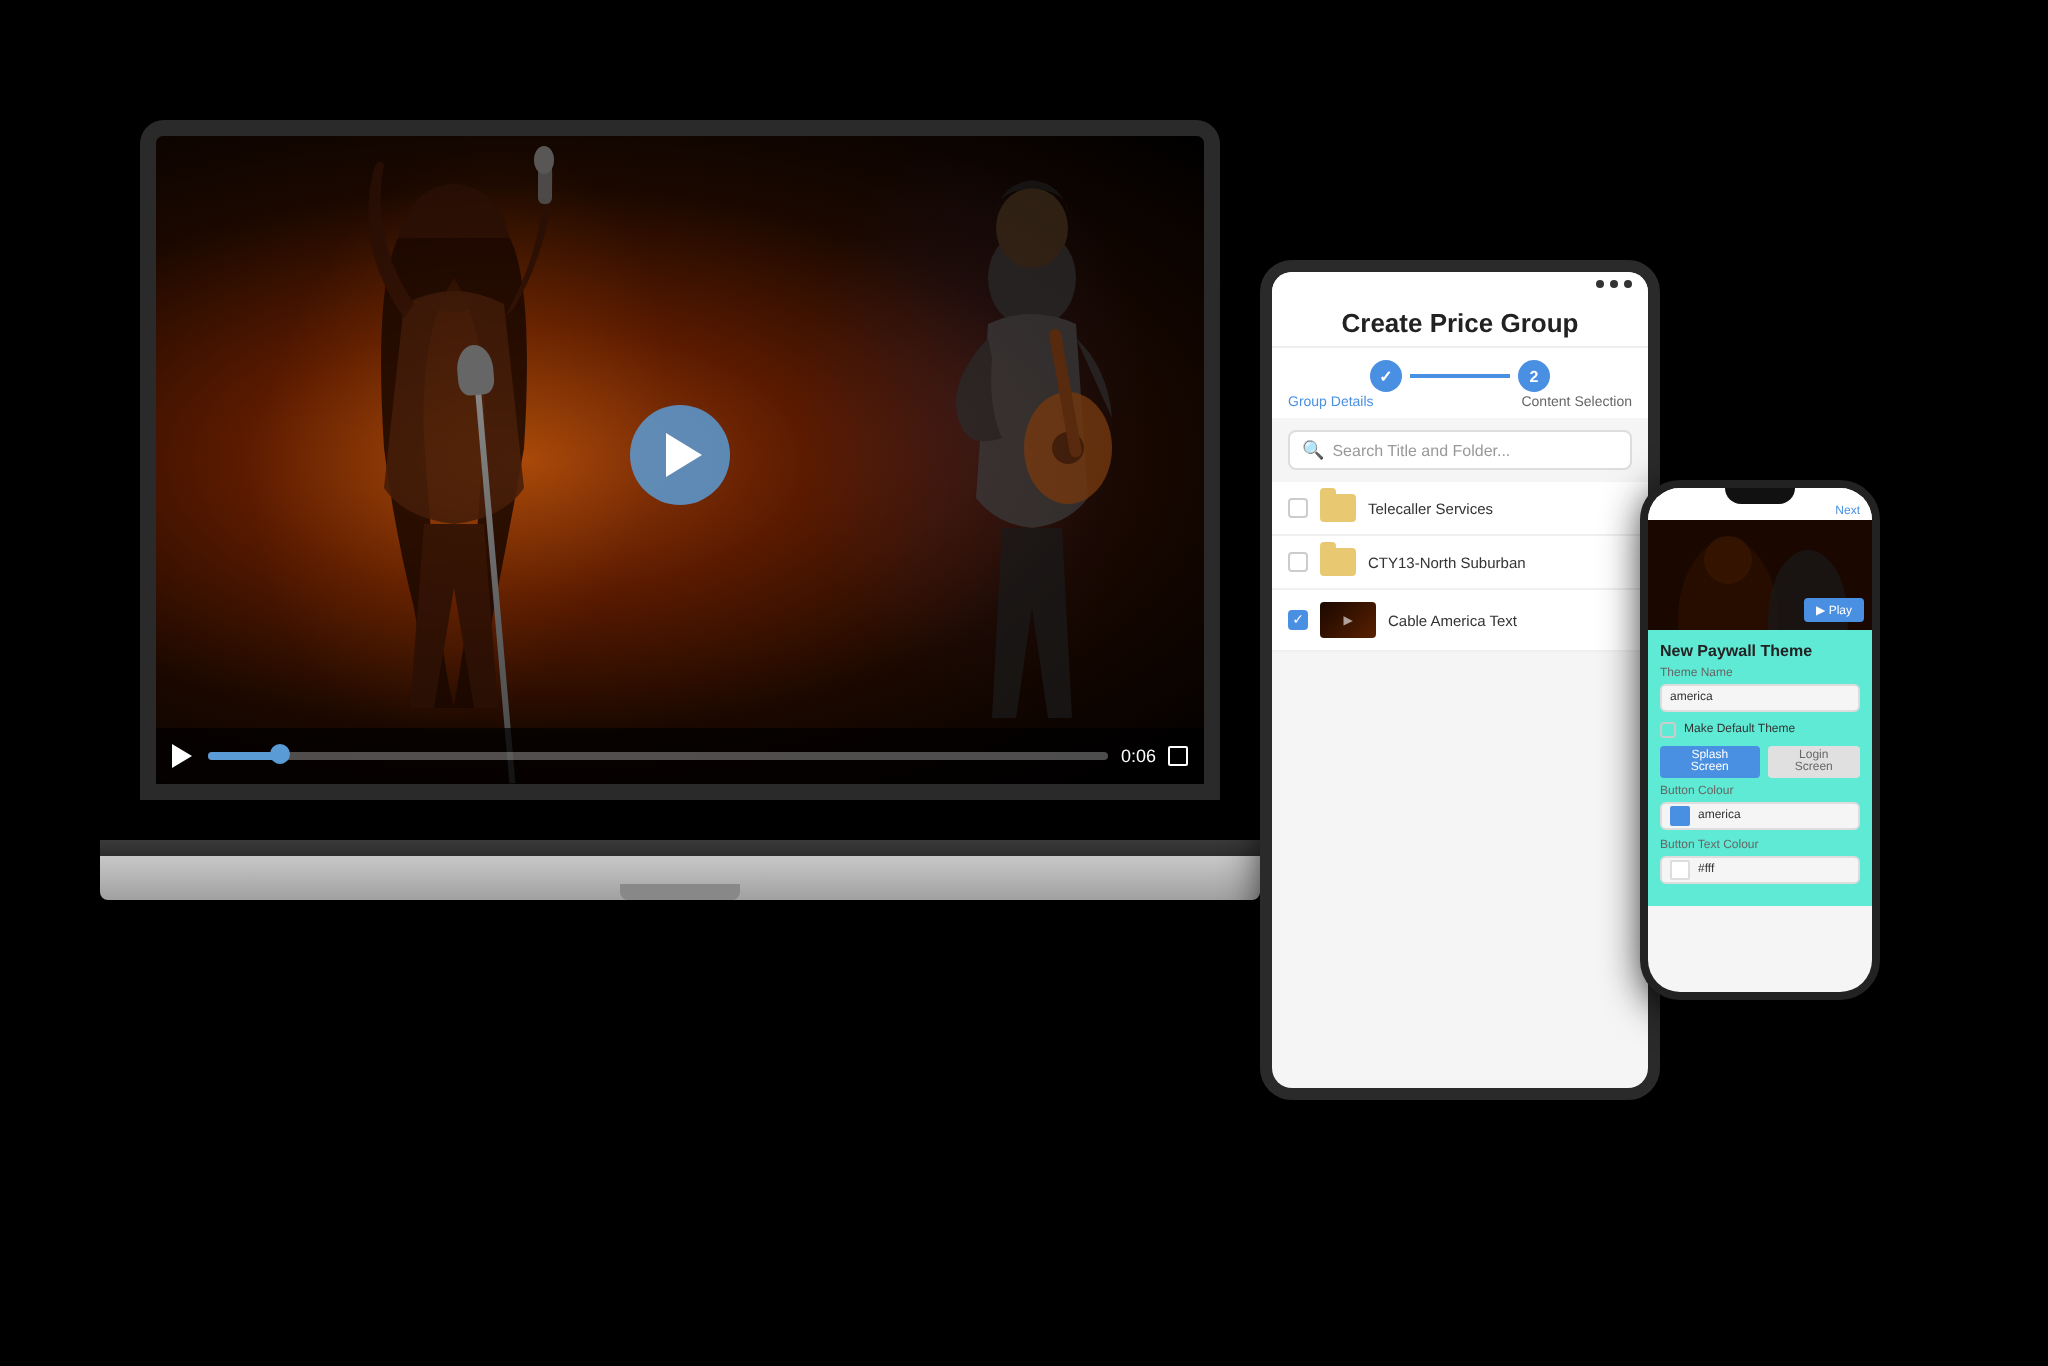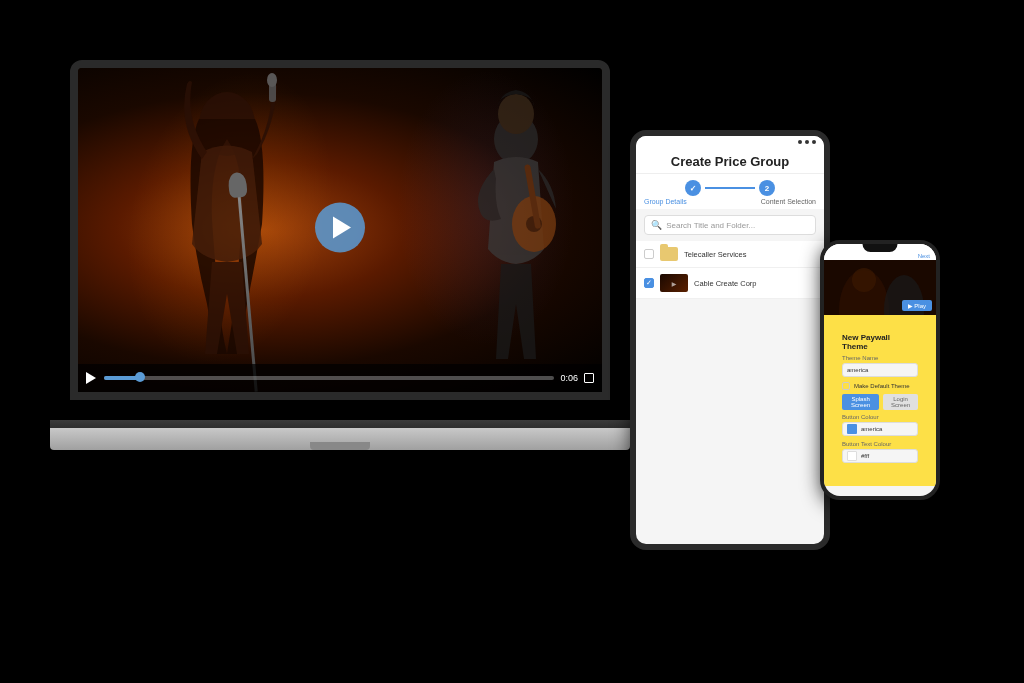--- a/index.html
+++ b/index.html
@@ -517,22 +517,22 @@
       right: 4px;
       background: #4a90e2;
       color: #fff;
       font-size: 6px;
       padding: 2px 6px;
       border-radius: 2px;
     }
 
     
     .phone-form {
-      background: #fde047;
-      padding: 18px;
+      background: #5eead4;
+      padding: 6px;
     }
 
     .phone-section-title {
       font-size: 8px;
       font-weight: 700;
       color: #222;
       margin-bottom: 4px;
     }
 
     .phone-form-group {
@@ -744,28 +744,33 @@
         <span class="search-placeholder">Search Title and Folder...</span>
       </div>
 
 
       <div class="file-item">
         <div class="file-checkbox"></div>
         <div class="folder-icon-sm"></div>
         <span class="file-name">Telecaller Services</span>
       </div>
 
+      <div class="file-item">
+        <div class="file-checkbox"></div>
+        <div class="folder-icon-sm"></div>
+        <span class="file-name">CTY13-North Suburban</span>
+      </div>
 
 
       <div class="file-item">
         <div class="file-checkbox checked">
           <span style="color:#fff;font-size:7px;display:flex;align-items:center;justify-content:center;height:100%;">✓</span>
         </div>
         <div class="video-thumb-sm"></div>
-        <span class="file-name">Cable Create Corp</span>
+        <span class="file-name">Cable America Text</span>
       </div>
 
     </div>
   </div>
 </div>
 
 <div class="phone-container">
   <div class="phone-body">
     <div class="phone-notch"></div>
     <div class="phone-screen">

